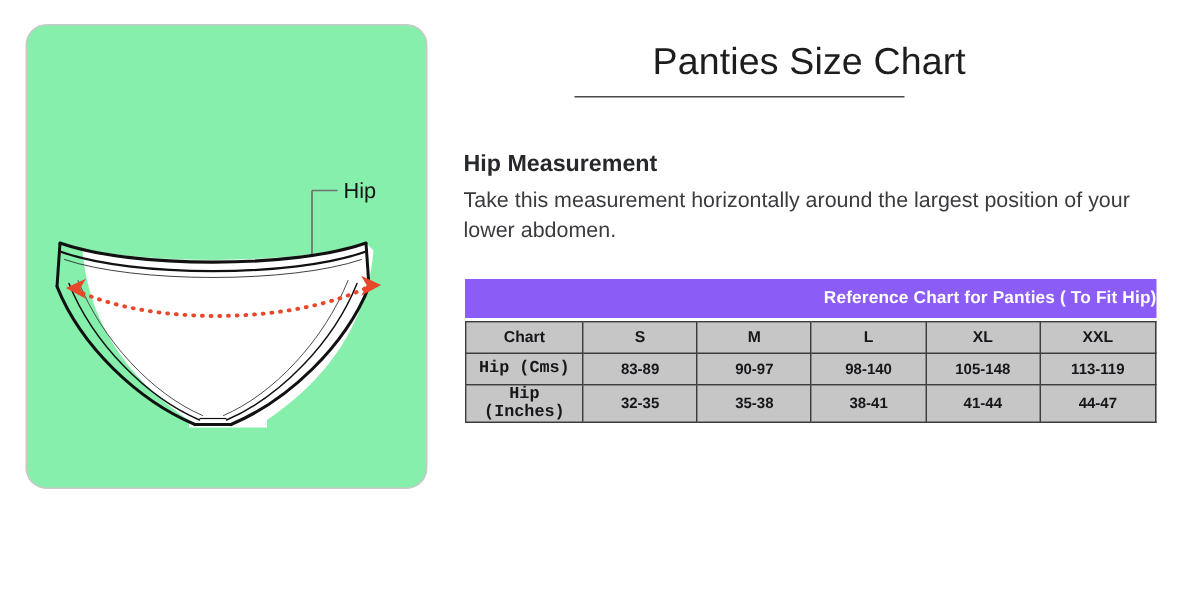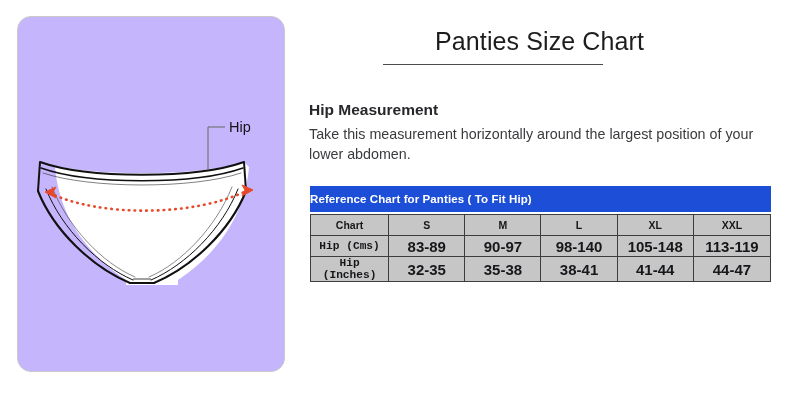--- a/index.html
+++ b/index.html
@@ -14,24 +14,24 @@
     position: relative;
     overflow: hidden;
   }
 
   
   #illustration-panel {
     position: absolute;
     left: 17px;
     top: 16px;
     width: 268px;
-    height: 356px;
+    height: 310px;
     border: 1px solid #c9c9c9;
     border-radius: 14px;
-    background: #c4b5fd;
+    background: #86efac;
     box-sizing: border-box;
   }
   #panty-figure {
     position: absolute;
     left: 0;
     top: 0;
     width: 268px;
     height: 374px;
   }
 
@@ -86,40 +86,40 @@
   
   #size-table-wrap {
     position: absolute;
     left: 1px;
     top: 186px;
     width: 461px;
   }
   #table-banner {
     height: 26px;
     line-height: 26px;
-    background: #1d4ed8;
+    background: #8b5cf6;
     color: #ffffff;
     font-size: 11.5px;
     font-weight: bold;
-    text-align: left;
+    text-align: right;
     letter-spacing: 0.1px;
   }
   table#size-table {
     border-collapse: collapse;
     width: 461px;
     table-layout: fixed;
     margin-top: 2px;
   }
   table#size-table td {
     border: 1px solid #3d3d3d;
     background: #c6c6c6;
     height: 20px;
     text-align: center;
     vertical-align: middle;
-    font-size: 15px;
+    font-size: 10px;
     font-weight: bold;
     color: #16171a;
     padding: 0;
   }
   table#size-table tr.head-row td {
     font-size: 10.5px;
   }
   table#size-table td.row-label {
     font-size: 11.2px;
     font-family: Liberation Mono, monospace;

